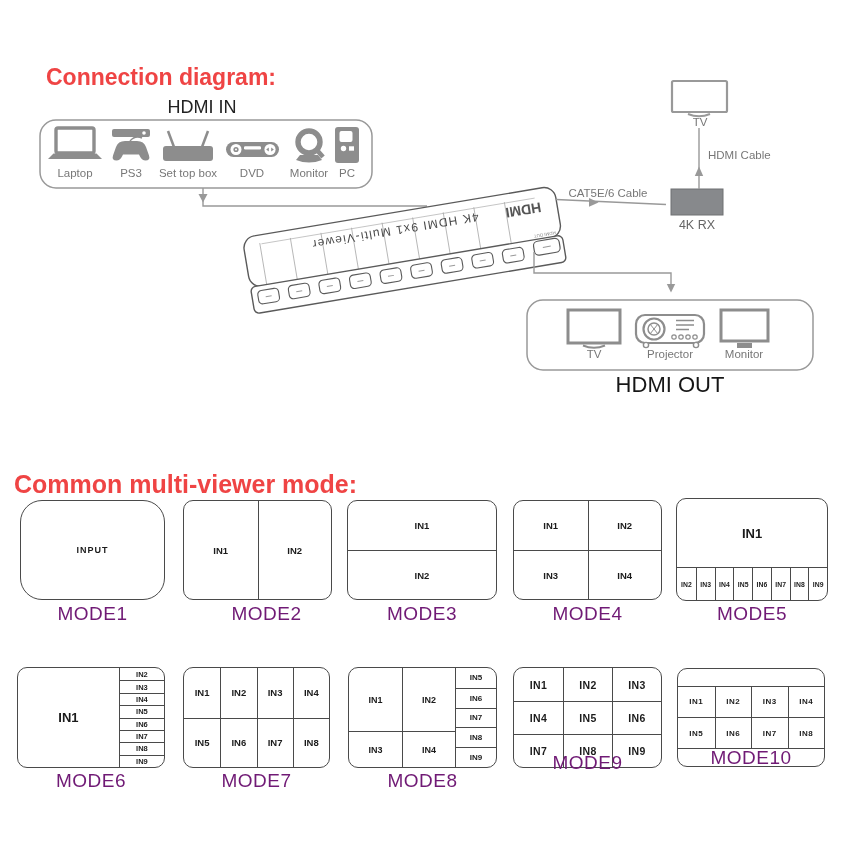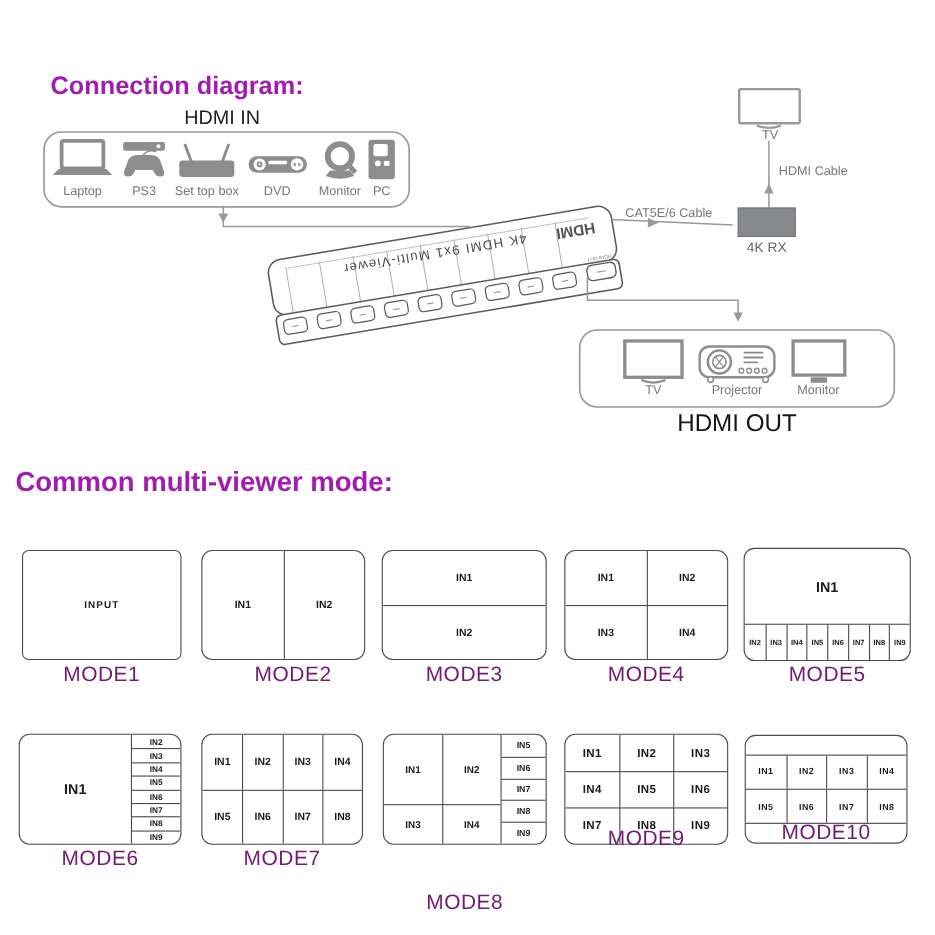--- a/index.html
+++ b/index.html
@@ -1,21 +1,21 @@
 <!DOCTYPE html>
 <html><head>
 <meta charset="utf-8">
 <style>
   html,body{margin:0;padding:0;}
   body{width:850px;height:850px;position:relative;background:#fff;
        font-family:"Liberation Sans",sans-serif;overflow:hidden;}
   .abs{position:absolute;}
-  .h1{font-weight:bold;color:#a21caf;white-space:nowrap;text-align:center;}
+  .h1{font-weight:bold;color:#ef4444;white-space:nowrap;text-align:center;}
   #title1{left:46px;top:64px;font-size:23px;}
-  #title2{left:14px;top:424px;font-size:25px;}
+  #title2{left:14px;top:470px;font-size:25px;}
   svg text{font-family:"Liberation Sans",sans-serif;}
   
   .mode-box{position:absolute;border:1.3px solid #4a4a4a;border-radius:10px;
             background:#fff;overflow:hidden;box-sizing:border-box;}
   .mode-label{position:absolute;text-align:center;font-size:19px;color:#701a75;
               letter-spacing:.5px;}
   .cell{display:flex;align-items:center;justify-content:center;
         font-size:9.5px;font-weight:bold;color:#1b1b1b;min-width:0;min-height:0;}
   .bl{border-left:1.2px solid #4a4a4a;}
   .bt{border-top:1.2px solid #4a4a4a;}
@@ -201,21 +201,21 @@
 
   <g>
     <rect x="721" y="310" width="47" height="31" fill="#fff" stroke="#8d8d8d" stroke-width="3"></rect>
     <rect x="737" y="343" width="15" height="5" fill="#8d8d8d"></rect>
   </g>
   <text x="744" y="358" text-anchor="middle" font-size="11.5" fill="#777">Monitor</text>
 
   <text x="670" y="392" text-anchor="middle" font-size="22" fill="#161616">HDMI OUT</text>
 </svg>
 
-<div class="mode-box" style="left:20px;top:500px;width:145px;height:100px;border-radius:6px">
+<div class="mode-box" style="left:20px;top:500px;width:145px;height:100px;border-radius:22px">
   <div class="cell fill" style="font-size:9px;letter-spacing:1px">INPUT</div>
 </div>
 <div class="mode-box grid2c" style="left:183px;top:500px;width:149px;height:100px">
   <div class="cell">IN1</div>
   <div class="cell bl">IN2</div>
 </div>
 <div class="mode-box grid2r" style="left:347px;top:500px;width:150px;height:100px">
   <div class="cell">IN1</div>
   <div class="cell bt">IN2</div>
 </div>
@@ -304,15 +304,15 @@
   <div class="m10row">
     <div class="cell">IN5</div>
     <div class="cell bl">IN6</div>
     <div class="cell bl">IN7</div>
     <div class="cell bl">IN8</div>
   </div>
   <div class="m10bot"></div>
 </div>
 <div class="mode-label" style="left:17px;top:770px;width:148px">MODE6</div>
 <div class="mode-label" style="left:183px;top:770px;width:147px">MODE7</div>
-<div class="mode-label" style="left:348px;top:810px;width:149px">MODE8</div>
+<div class="mode-label" style="left:348px;top:770px;width:149px">MODE8</div>
 <div class="mode-label" style="left:513px;top:752px;width:149px">MODE9</div>
 <div class="mode-label" style="left:677px;top:747px;width:148px">MODE10</div>
 
 </body></html>

